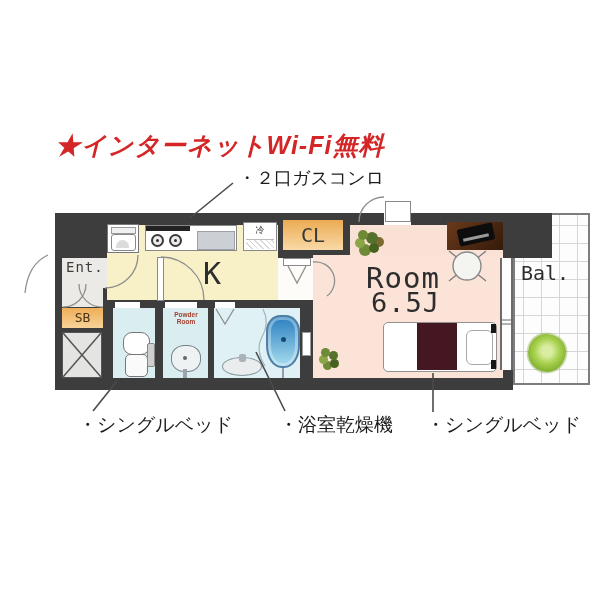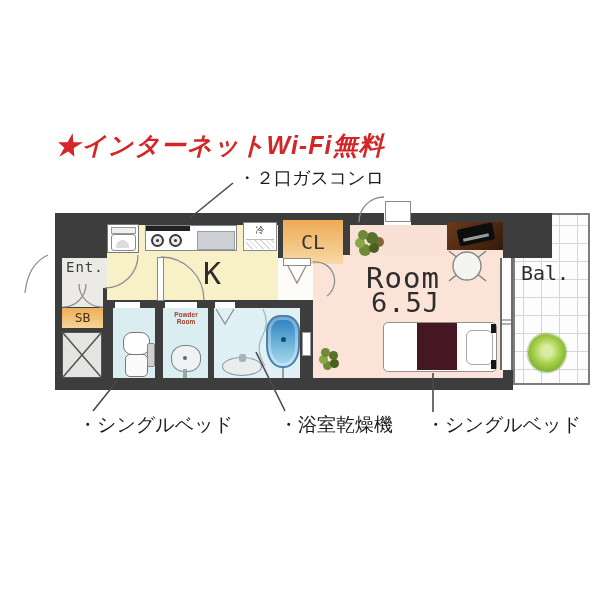--- a/index.html
+++ b/index.html
@@ -52,21 +52,21 @@
   .counter{left:145px;top:225px;width:92px;height:26px;background:#fff;border:1px solid #888;box-sizing:border-box;}
   .counter .hood{position:absolute;left:0;top:0;width:44px;height:5px;background:#222;}
   .burner{position:absolute;width:13px;height:13px;border:2px solid #3a3a3a;border-radius:50%;background:#ececec;box-sizing:border-box;}
   .burner::after{content:"";position:absolute;left:3px;top:3px;width:3px;height:3px;background:#333;border-radius:50%;}
   .b1{left:5px;top:8px;} .b2{left:23px;top:8px;}
   .counter .sink{position:absolute;left:51px;top:5px;width:36px;height:17px;background:#ccd0d4;border:1px solid #9aa0a6;}
   .fridge{left:243px;top:222px;width:34px;height:29px;background:#fff;border:1px solid #888;box-sizing:border-box;}
   .fridge .kanji{position:absolute;left:0;top:1px;width:100%;text-align:center;font-size:9px;color:#333;}
   .fridge .hatch{position:absolute;left:2px;top:16px;width:28px;height:9px;border-top:1px solid #bbb;
     background:repeating-linear-gradient(45deg,#d8d8d8 0 1px,transparent 1px 4px);}
-  .closet{left:283px;top:220px;width:60px;height:44px;background:linear-gradient(180deg,#ecab54,#f9d9a6);
+  .closet{left:283px;top:220px;width:60px;height:30px;background:linear-gradient(180deg,#ecab54,#f9d9a6);
     display:flex;align-items:center;justify-content:center;}
   
   .rlabel{font-family:"DejaVu Sans Mono", monospace;color:#2d2d2d;white-space:nowrap;}
   .l-ent{left:66px;top:259px;font-size:14px;color:#3c3c3c;letter-spacing:1px;}
   .l-sb{left:62px;top:310px;width:41px;text-align:center;font-size:13px;color:#4a3214;}
   .l-k{left:203px;top:256px;font-size:30px;}
   .l-cl{font-size:20px;color:#383838;}
   .l-room{left:366px;top:261px;font-size:29px;letter-spacing:1px;}
   .l-size{left:371px;top:287px;font-size:27px;letter-spacing:1px;}
   .l-bal{left:521px;top:261px;font-size:20px;text-align:right;}

